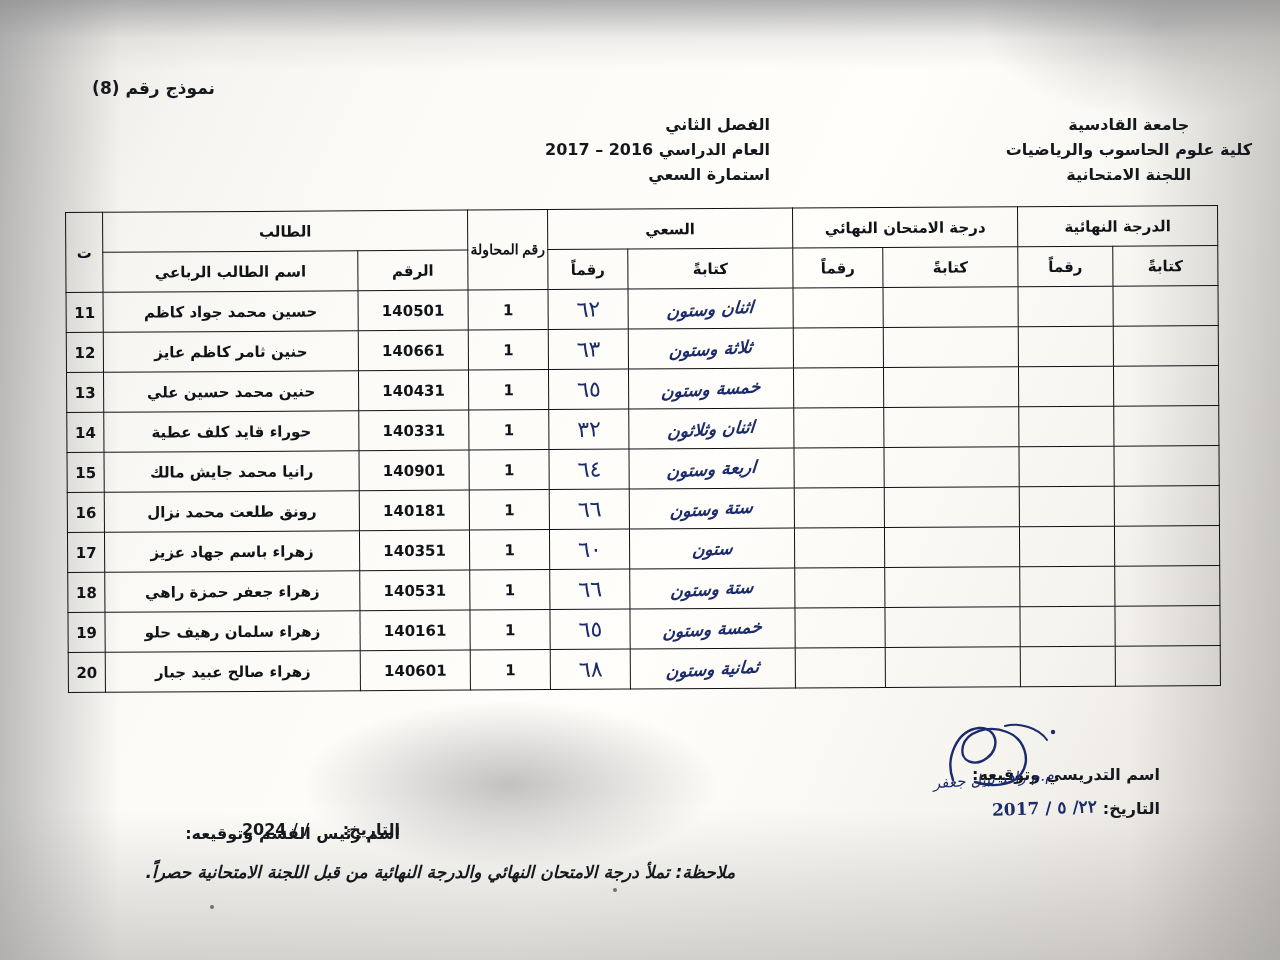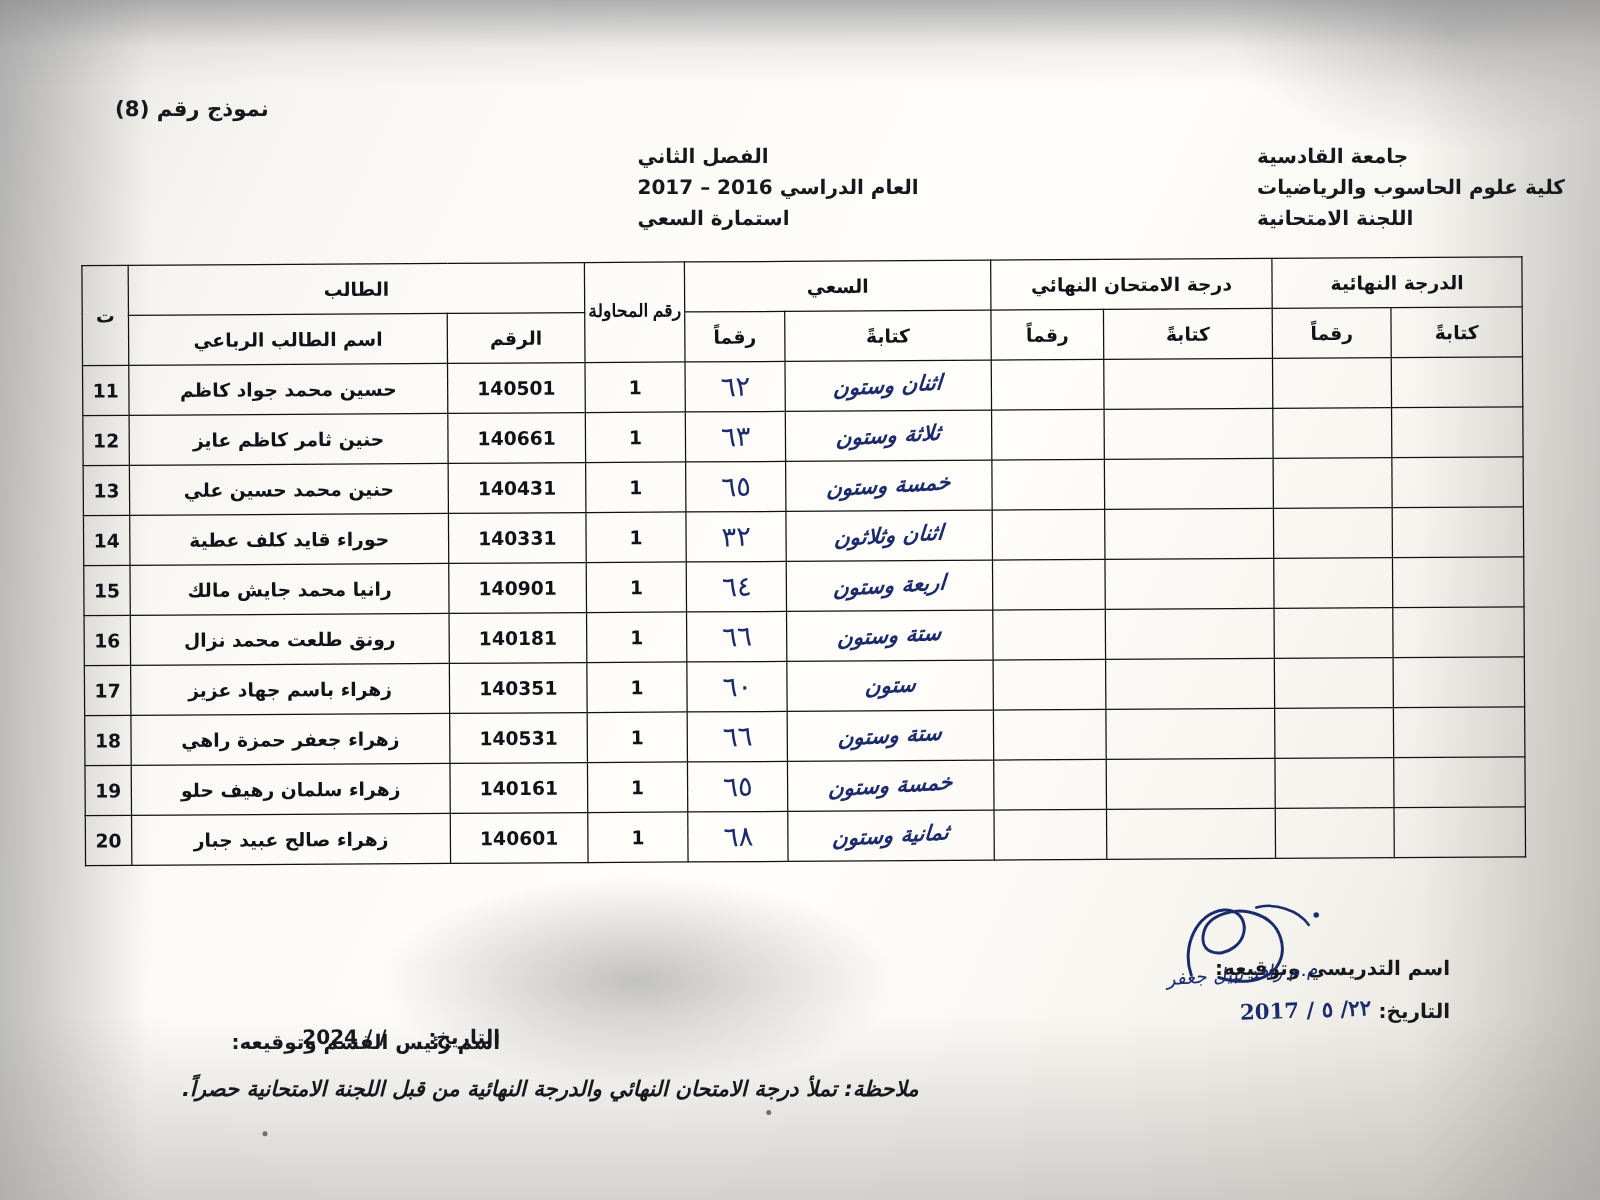--- a/index.html
+++ b/index.html
@@ -59,25 +59,25 @@
     white-space: nowrap;
   }
 
   
   #form-no {
     position: absolute; right: 1065px; top: 78px;
     font-size: 17px; font-weight: 700;
   }
   #univ-block {
     position: absolute; right: 28px; top: 112px;
-    text-align: left; line-height: 25px; font-size: 16px; font-weight: 700;
+    text-align: center; line-height: 25px; font-size: 16px; font-weight: 700;
   }
   #center-block {
     position: absolute; right: 510px; top: 112px;
-    text-align: left; width: 260px; line-height: 25px; font-size: 16px; font-weight: 700;
+    text-align: right; width: 260px; line-height: 25px; font-size: 16px; font-weight: 700;
   }
   #course-block {
     position: absolute; right: 880px; top: 110px;
     text-align: right; line-height: 26px; font-size: 16px; font-weight: 700;
   }
   #course-block div { direction: rtl; }
 
   
   #grades-table {
     position: absolute;

